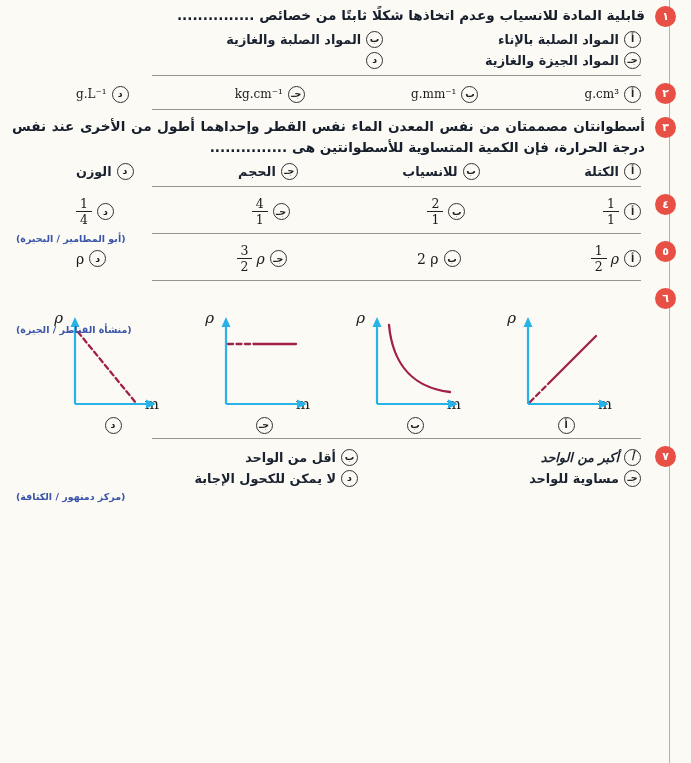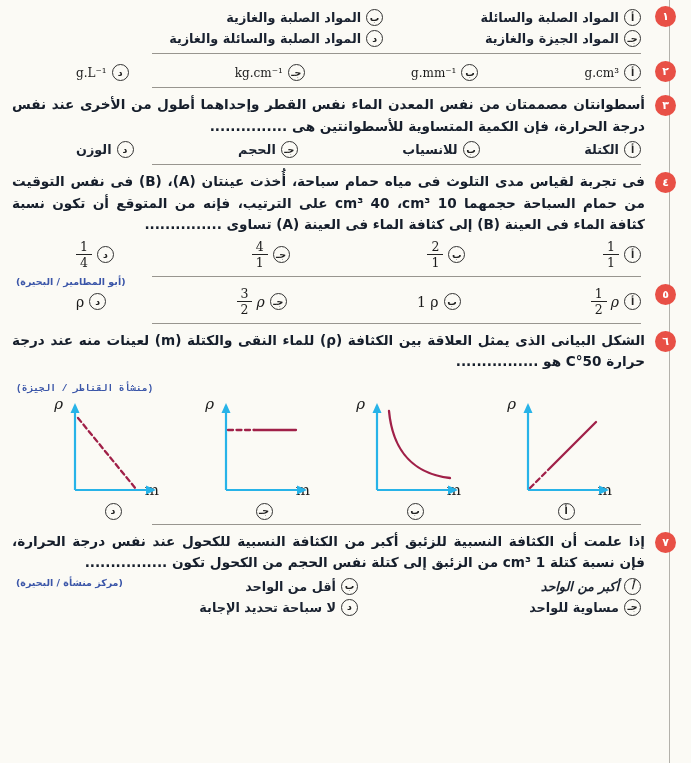--- a/index.html
+++ b/index.html
@@ -49,21 +49,21 @@
   .rho-expr { direction:ltr; display:inline-flex; align-items:center; gap:4px;
     font-family:"DejaVu Serif", serif; font-weight:normal; font-size:14px; color:#1b1b1b; }
   .rho-expr .sym { font-style:italic; }
 
   .grid-2 { display:grid; grid-template-columns:41% 59%; row-gap:4px; padding:4px 4px 2px 0; }
   .grid-2.q7 { grid-template-columns:45% 55%; }
   .handwritten { font-style:italic; font-weight:bold; }
 
   .source { position:absolute; left:4px; color:#3a55a8; font-size:9.5px; font-weight:bold; white-space:nowrap; }
   .q5 .source { bottom:32px; }
-  .q6 .source { top:55px;font-family:Liberation Mono, monospace; }
+  .q6 .source { top:40px; }
   .q7 .source { top:49px; }
 
   .divider { height:1px; background:#98958f; margin:4px 4px 3px 140px; }
 
   .graphs { display:flex; justify-content:space-between; padding:24px 6px 0 28px; }
   .graph { display:flex; flex-direction:column; align-items:center; width:146px; cursor:default; }
   .graph svg { display:block; }
   .axis { stroke:#27b3e8; stroke-width:2.2; fill:none; }
   .axis-arrow { fill:#27b3e8; }
   .curve { stroke:#a02048; stroke-width:2.3; fill:none; stroke-linecap:round; }
@@ -74,36 +74,36 @@
 </style>
 </head>
 <body>
 
 <div class="page">
   <div class="spine"></div>
   <div class="content">
 
     <div class="question">
       <div class="qnum">١</div>
+      <div class="qtext">قابلية المادة للانسياب وعدم اتخاذها شكلًا ثابتًا من خصائص ...............</div>
       <div class="grid-2">
         <div class="opt">
           <span class="opt-letter">أ</span>
-          <span>المواد الصلبة والسائلة</span>
+          <span>المواد الصلبة بالإناء</span>
         </div>
         <div class="opt">
           <span class="opt-letter">ب</span>
           <span>المواد الصلبة والغازية</span>
         </div>
         <div class="opt">
           <span class="opt-letter">جـ</span>
           <span>المواد الجيزة والغازية</span>
         </div>
         <div class="opt">
           <span class="opt-letter">د</span>
-          <span>المواد الصلبة والسائلة والغازية</span>
         </div>
       </div>
     </div>
     <div class="divider"></div>
 
     <div class="question">
       <div class="qnum">٢</div>
       <div class="opts-row">
         <div class="opt">
           <span class="opt-letter">أ</span>
@@ -144,21 +144,20 @@
         <div class="opt">
           <span class="opt-letter">د</span>
           <span>الوزن</span>
         </div>
       </div>
     </div>
     <div class="divider"></div>
 
     <div class="question">
       <div class="qnum">٤</div>
-      <div class="qtext">فى تجربة لقياس مدى التلوث فى مياه حمام سباحة، أُخذت عينتان (A)‏، (B) فى نفس التوقيت من حمام السباحة حجمهما 10 cm³‏، 40 cm³ على الترتيب، فإنه من المتوقع أن تكون نسبة كثافة الماء فى العينة (B) إلى كثافة الماء فى العينة (A) تساوى ...............</div>
       <div class="opts-row">
         <div class="opt">
           <span class="opt-letter">أ</span>
           <span class="frac">
             <span class="num">1</span>
             <span class="den">1</span>
           </span>
         </div>
         <div class="opt">
           <span class="opt-letter">ب</span>
@@ -194,21 +193,21 @@
           <span class="rho-expr">
             <span class="frac">
               <span class="num">1</span>
               <span class="den">2</span>
             </span>
             <span class="sym">ρ</span>
           </span>
         </div>
         <div class="opt">
           <span class="opt-letter">ب</span>
-          <span class="rho-expr sym">1 ρ</span>
+          <span class="rho-expr sym">2 ρ</span>
         </div>
         <div class="opt">
           <span class="opt-letter">جـ</span>
           <span class="rho-expr">
             <span class="frac">
               <span class="num">3</span>
               <span class="den">2</span>
             </span>
             <span class="sym">ρ</span>
           </span>
@@ -216,21 +215,20 @@
         <div class="opt">
           <span class="opt-letter">د</span>
           <span class="rho-expr sym">ρ</span>
         </div>
       </div>
     </div>
     <div class="divider"></div>
 
     <div class="question q6">
       <div class="qnum">٦</div>
-      <div class="qtext">الشكل البيانى الذى يمثل العلاقة بين الكثافة (ρ) للماء النقى والكتلة (m) لعينات منه عند درجة حرارة 50°C هو ................</div>
       <div class="source">(منشأة القناطر / الجيزة)</div>
       <div class="graphs">
 
         <div class="graph">
           <svg width="128" height="102" viewBox="0 0 128 102">
             <text class="glabel rho" x="14" y="12">ρ</text>
             <text class="glabel" x="110" y="98">m</text>
             <line class="axis" x1="26" y1="93" x2="26" y2="15"></line>
             <polygon class="axis-arrow" points="26,6 21.5,16 30.5,16"></polygon>
             <line class="axis" x1="26" y1="93" x2="99" y2="93"></line>
@@ -280,36 +278,35 @@
           </svg>
           <span class="opt-letter">د</span>
         </div>
 
       </div>
     </div>
     <div class="divider"></div>
 
     <div class="question q7">
       <div class="qnum">٧</div>
-      <div class="qtext">إذا علمت أن الكثافة النسبية للزئبق أكبر من الكثافة النسبية للكحول عند نفس درجة الحرارة، فإن نسبة كتلة 1 cm³ من الزئبق إلى كتلة نفس الحجم من الكحول تكون ................</div>
-      <div class="source">(مركز منشأة / البحيرة)</div>
+      <div class="source">(مركز دمنهور / الكثافة)</div>
       <div class="grid-2 q7">
         <div class="opt handwritten">
           <span class="opt-letter">أ</span>
           <span>أكبر من الواحد</span>
         </div>
         <div class="opt">
           <span class="opt-letter">ب</span>
           <span>أقل من الواحد</span>
         </div>
         <div class="opt">
           <span class="opt-letter">جـ</span>
           <span>مساوية للواحد</span>
         </div>
         <div class="opt">
           <span class="opt-letter">د</span>
-          <span>لا سباحة تحديد الإجابة</span>
+          <span>لا يمكن للكحول الإجابة</span>
         </div>
       </div>
     </div>
 
   </div>
 </div>
 
 </body></html>

